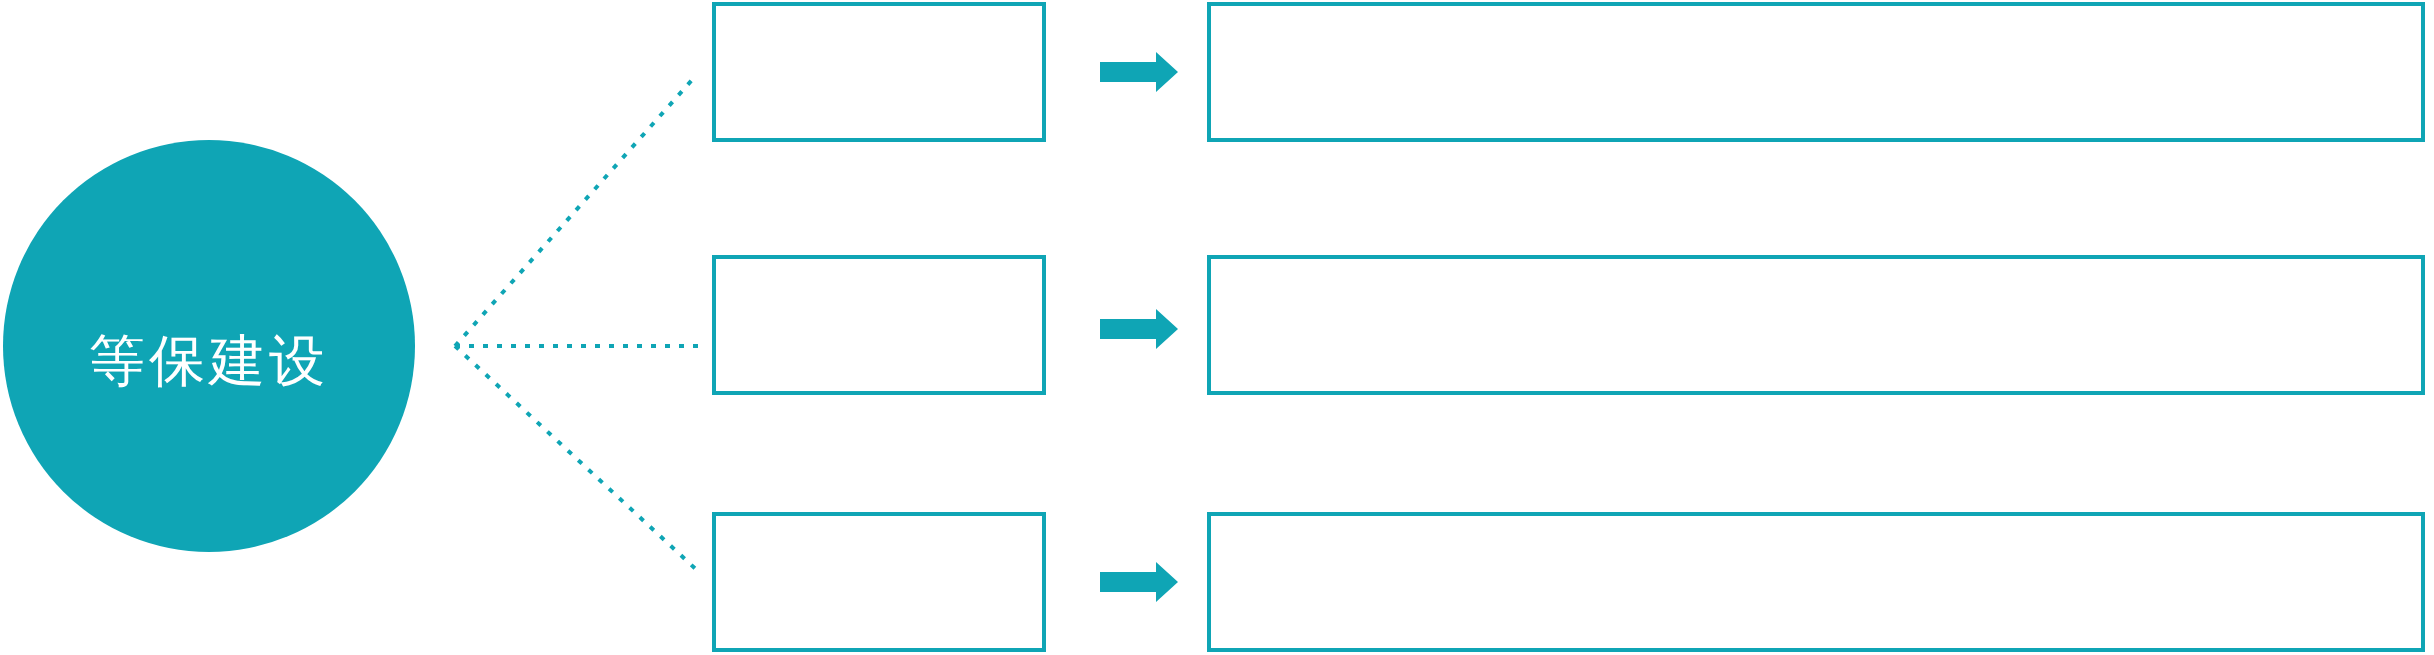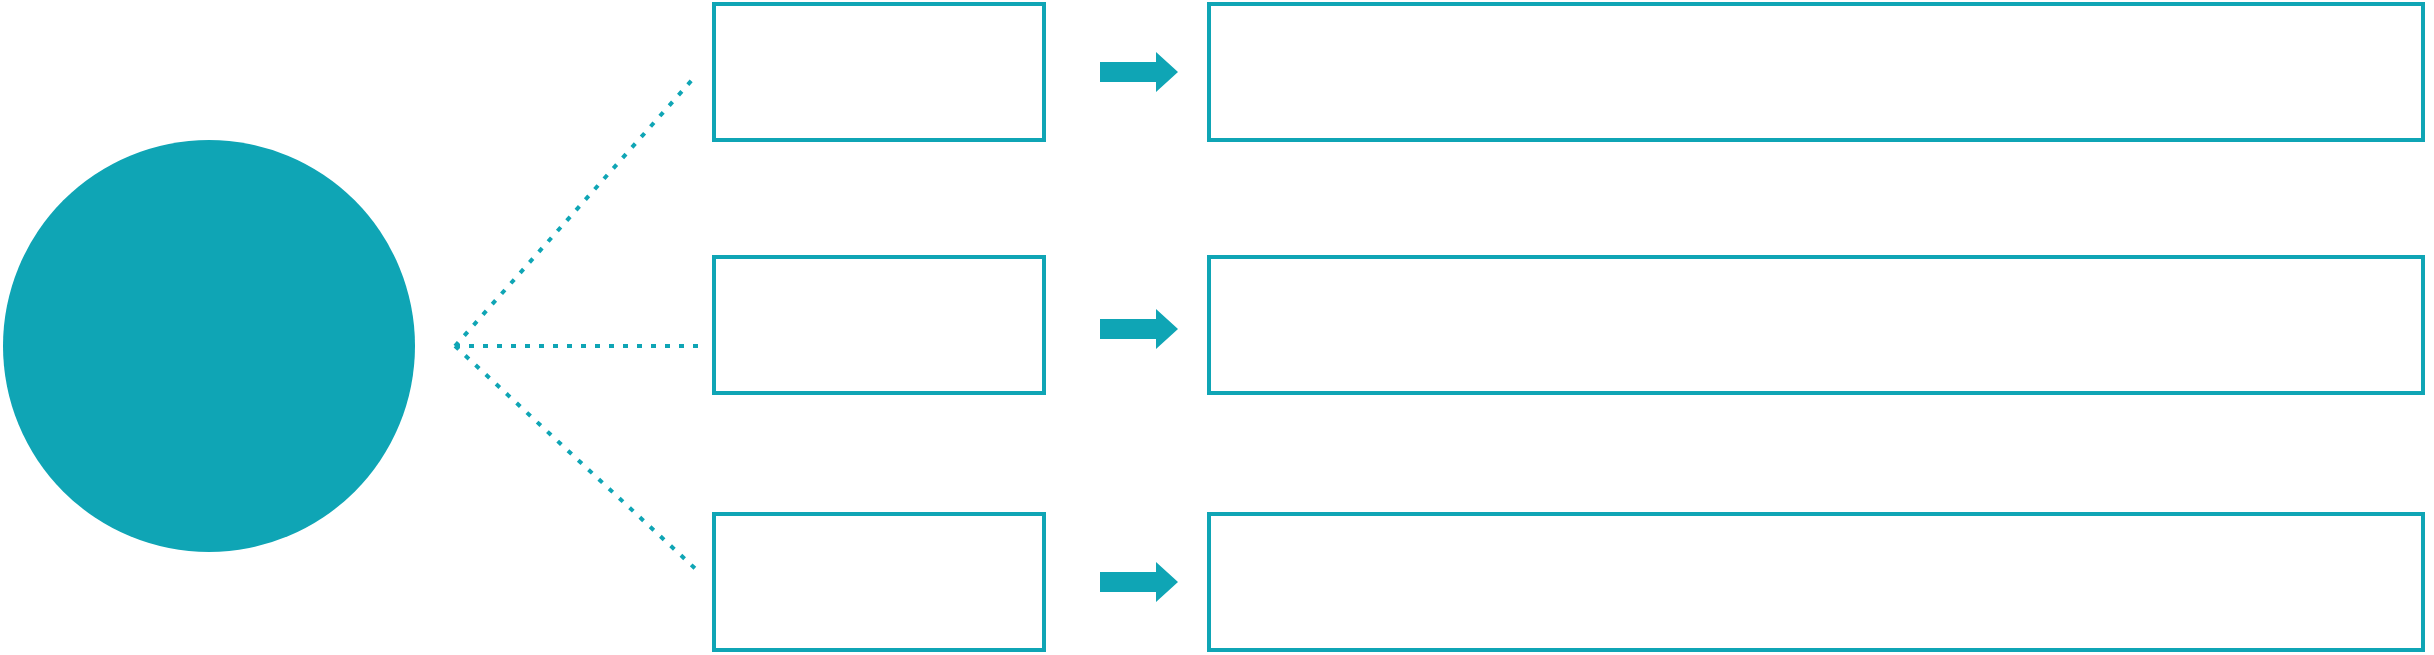--- a/index.html
+++ b/index.html
@@ -71,21 +71,21 @@
   .arrow.a2 { top: 309px; }
   .arrow.a3 { top: 562px; }
 </style>
 </head>
 <body>
 
 <div class="canvas">
 
   <div class="hub">
     <div class="hub-label">
-      <br>
+      <span>等保建设</span><br>
     </div>
   </div>
 
   <svg class="connectors" viewBox="0 0 2434 655" xmlns="http://www.w3.org/2000/svg">
     <line x1="455" y1="346" x2="692" y2="80"></line>
     <line x1="455" y1="346" x2="700" y2="346"></line>
     <line x1="455" y1="346" x2="700" y2="573"></line>
   </svg>
 
   <div class="step-box row1">

